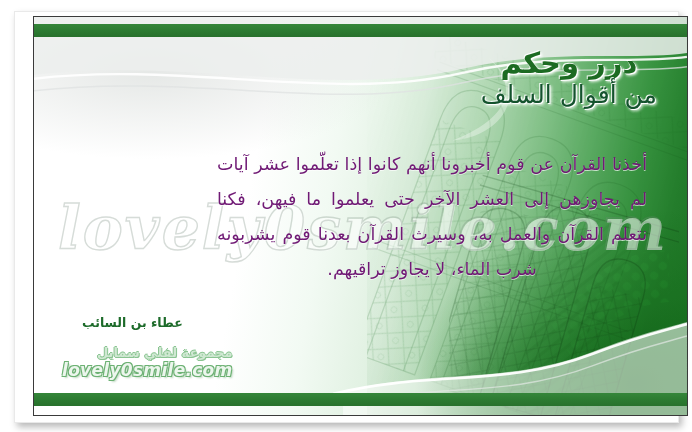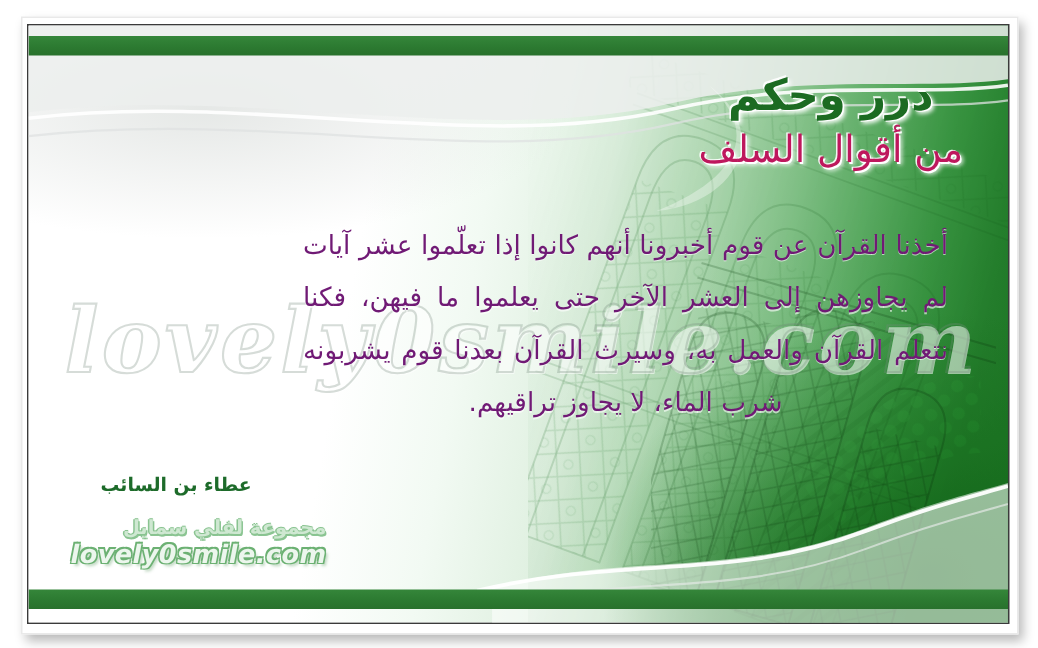--- a/index.html
+++ b/index.html
@@ -32,21 +32,21 @@
     height: 412px;
     background: #ffffff;
     box-shadow: 3px 4px 7px rgba(0,0,0,0.28);
     border: 1px solid #e9e9e9;
     box-sizing: border-box;
   }
 
   
   .card {
     position: absolute;
-    left: 18px;
+    left: 33px;
     top: 16px;
     width: 655px;
     height: 400px;
     box-sizing: border-box;
     border: 1px solid #3a3a3a;
     background: #ffffff;
     overflow: hidden;
   }
 
   
@@ -132,25 +132,25 @@
     letter-spacing: 1px;
     color: #1c6b22;
     text-shadow:
       1px 1px 0 #ffffff,
       -1px -1px 0 rgba(255,255,255,0.9),
       2px 2px 3px rgba(255,255,255,0.95);
     line-height: 1.15;
     white-space: nowrap;
   }
   .headline .t2 {
-    margin-top: 5px;
+    margin-top: 0;
     font-size: 25px;
     font-weight: normal;
     font-family: "DejaVu Serif", "Liberation Serif", serif;
-    color: #be185d;
+    color: #14532d;
     text-shadow:
       1px 1px 0 #ffffff,
       -1px -1px 0 rgba(255,255,255,0.9),
       2px 2px 3px rgba(255,255,255,0.9);
     line-height: 1.2;
     white-space: nowrap;
   }
 
   
   .watermark {

